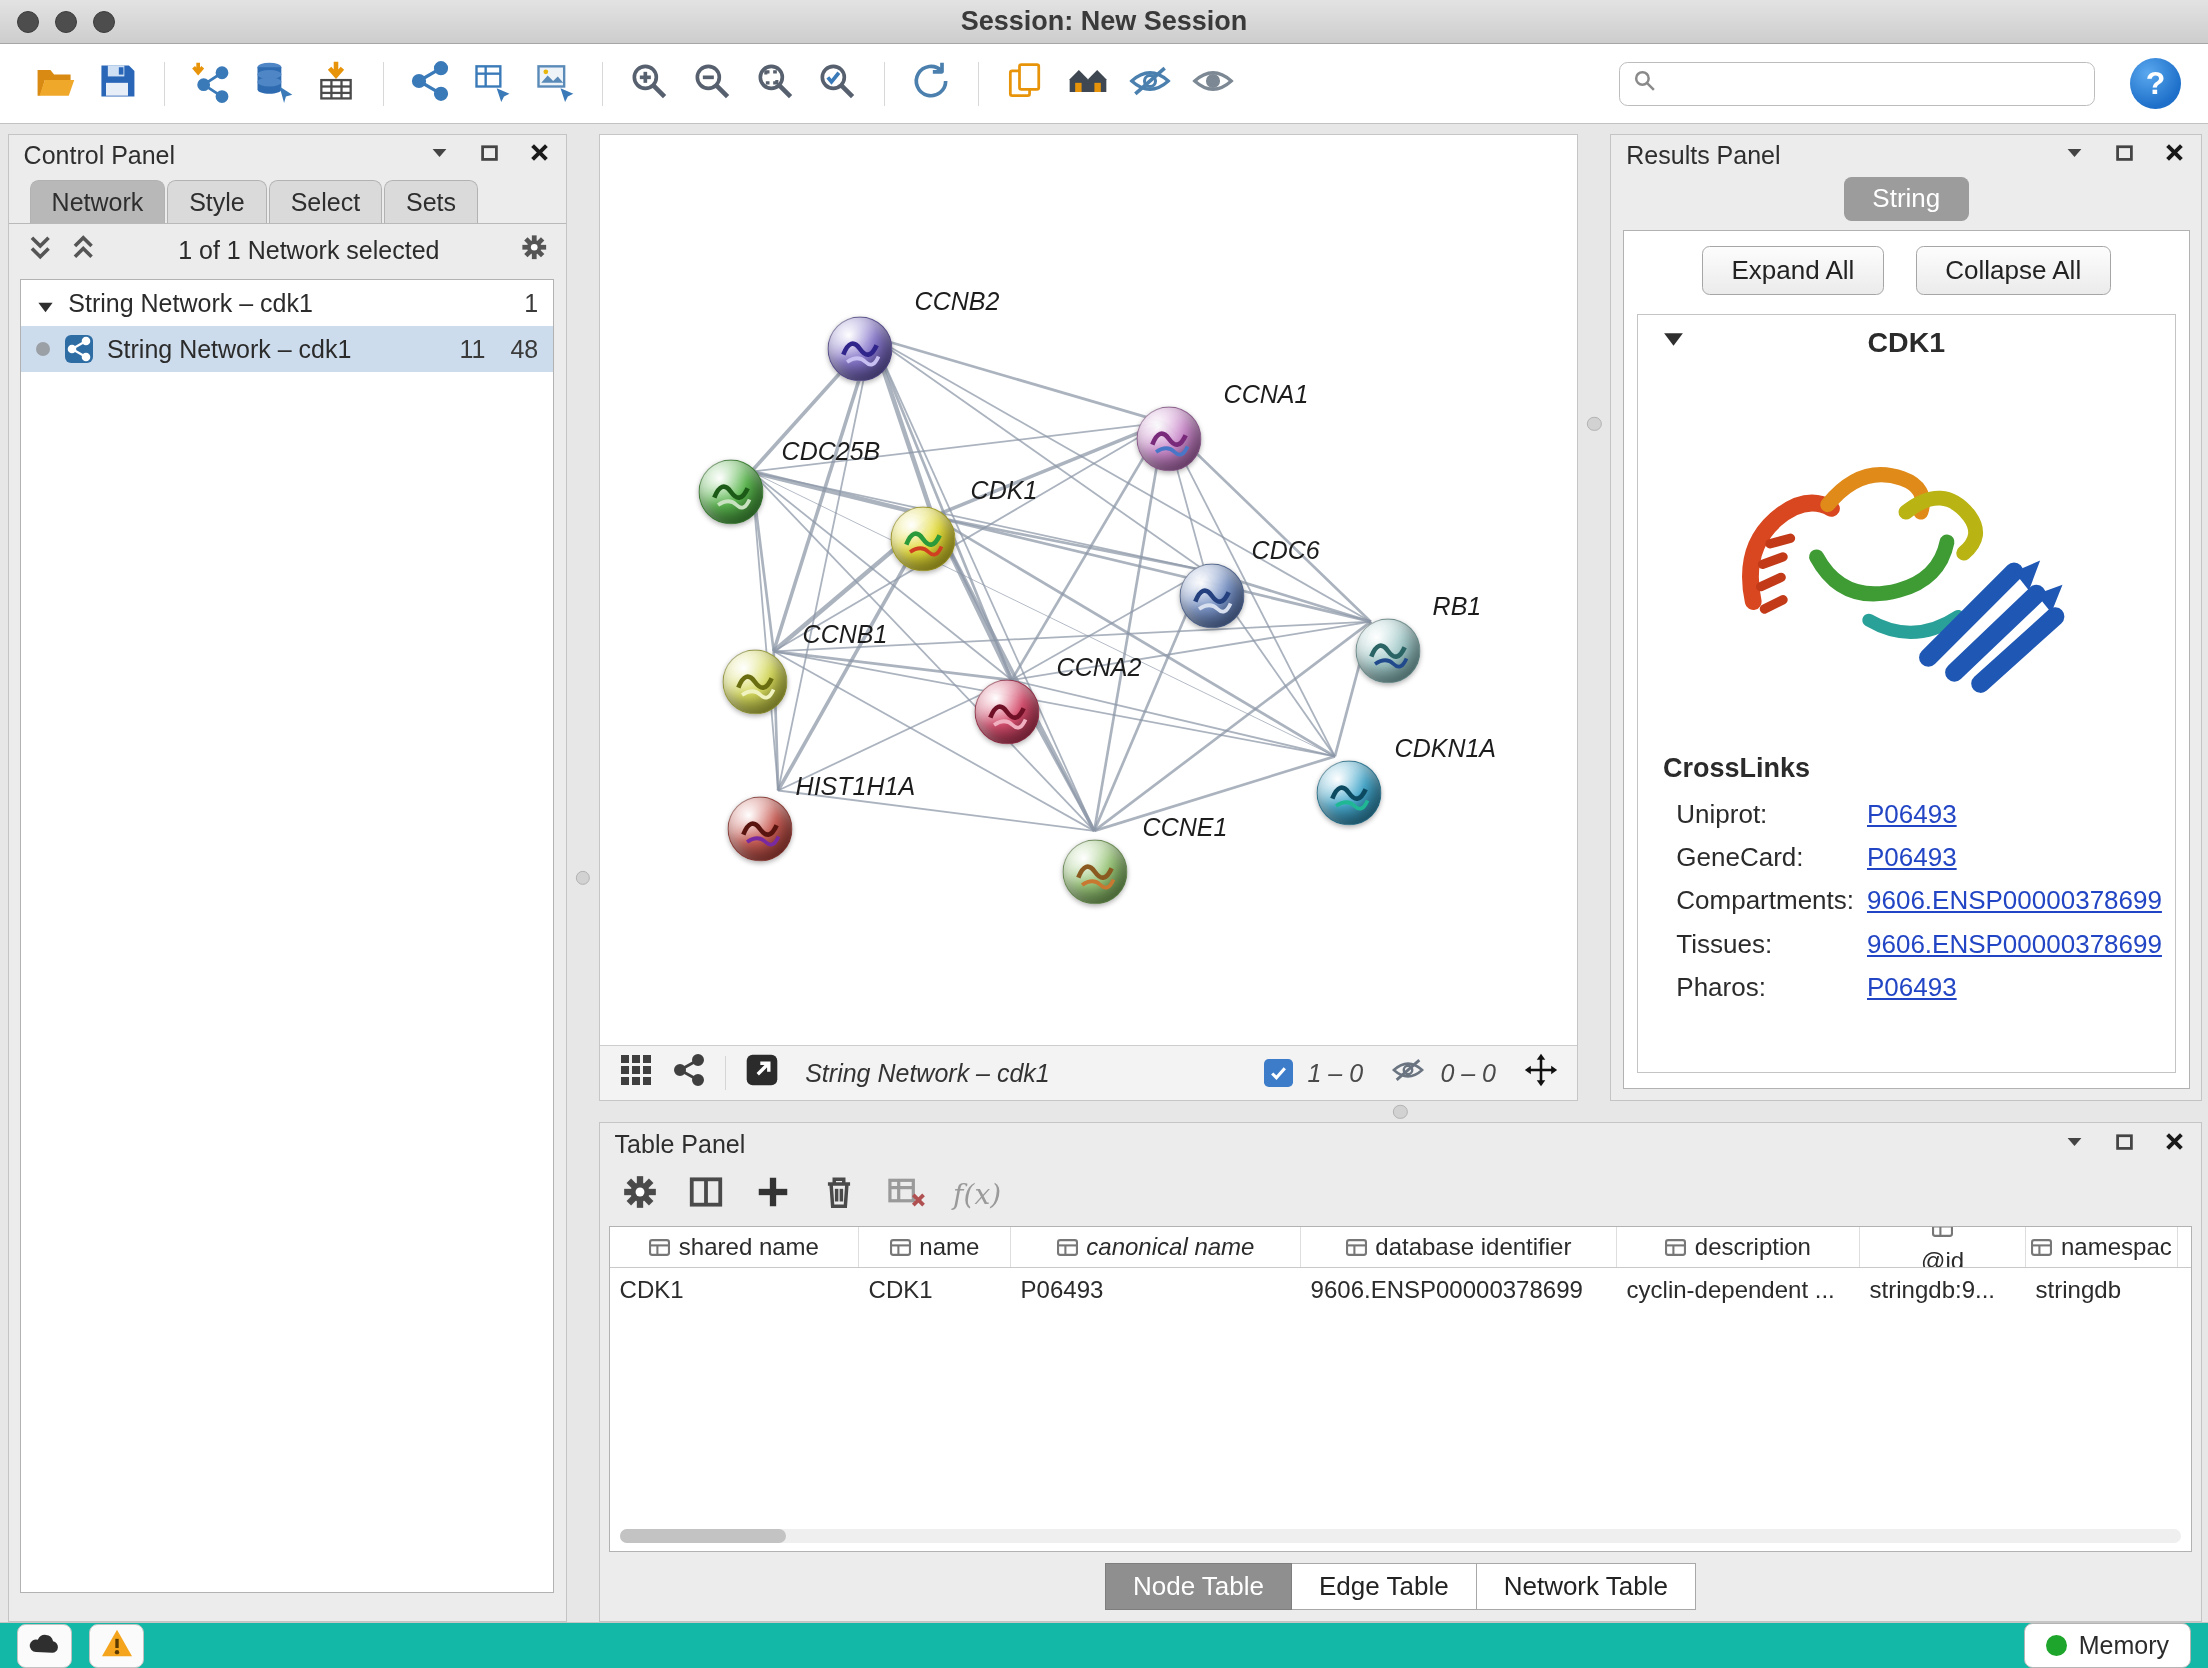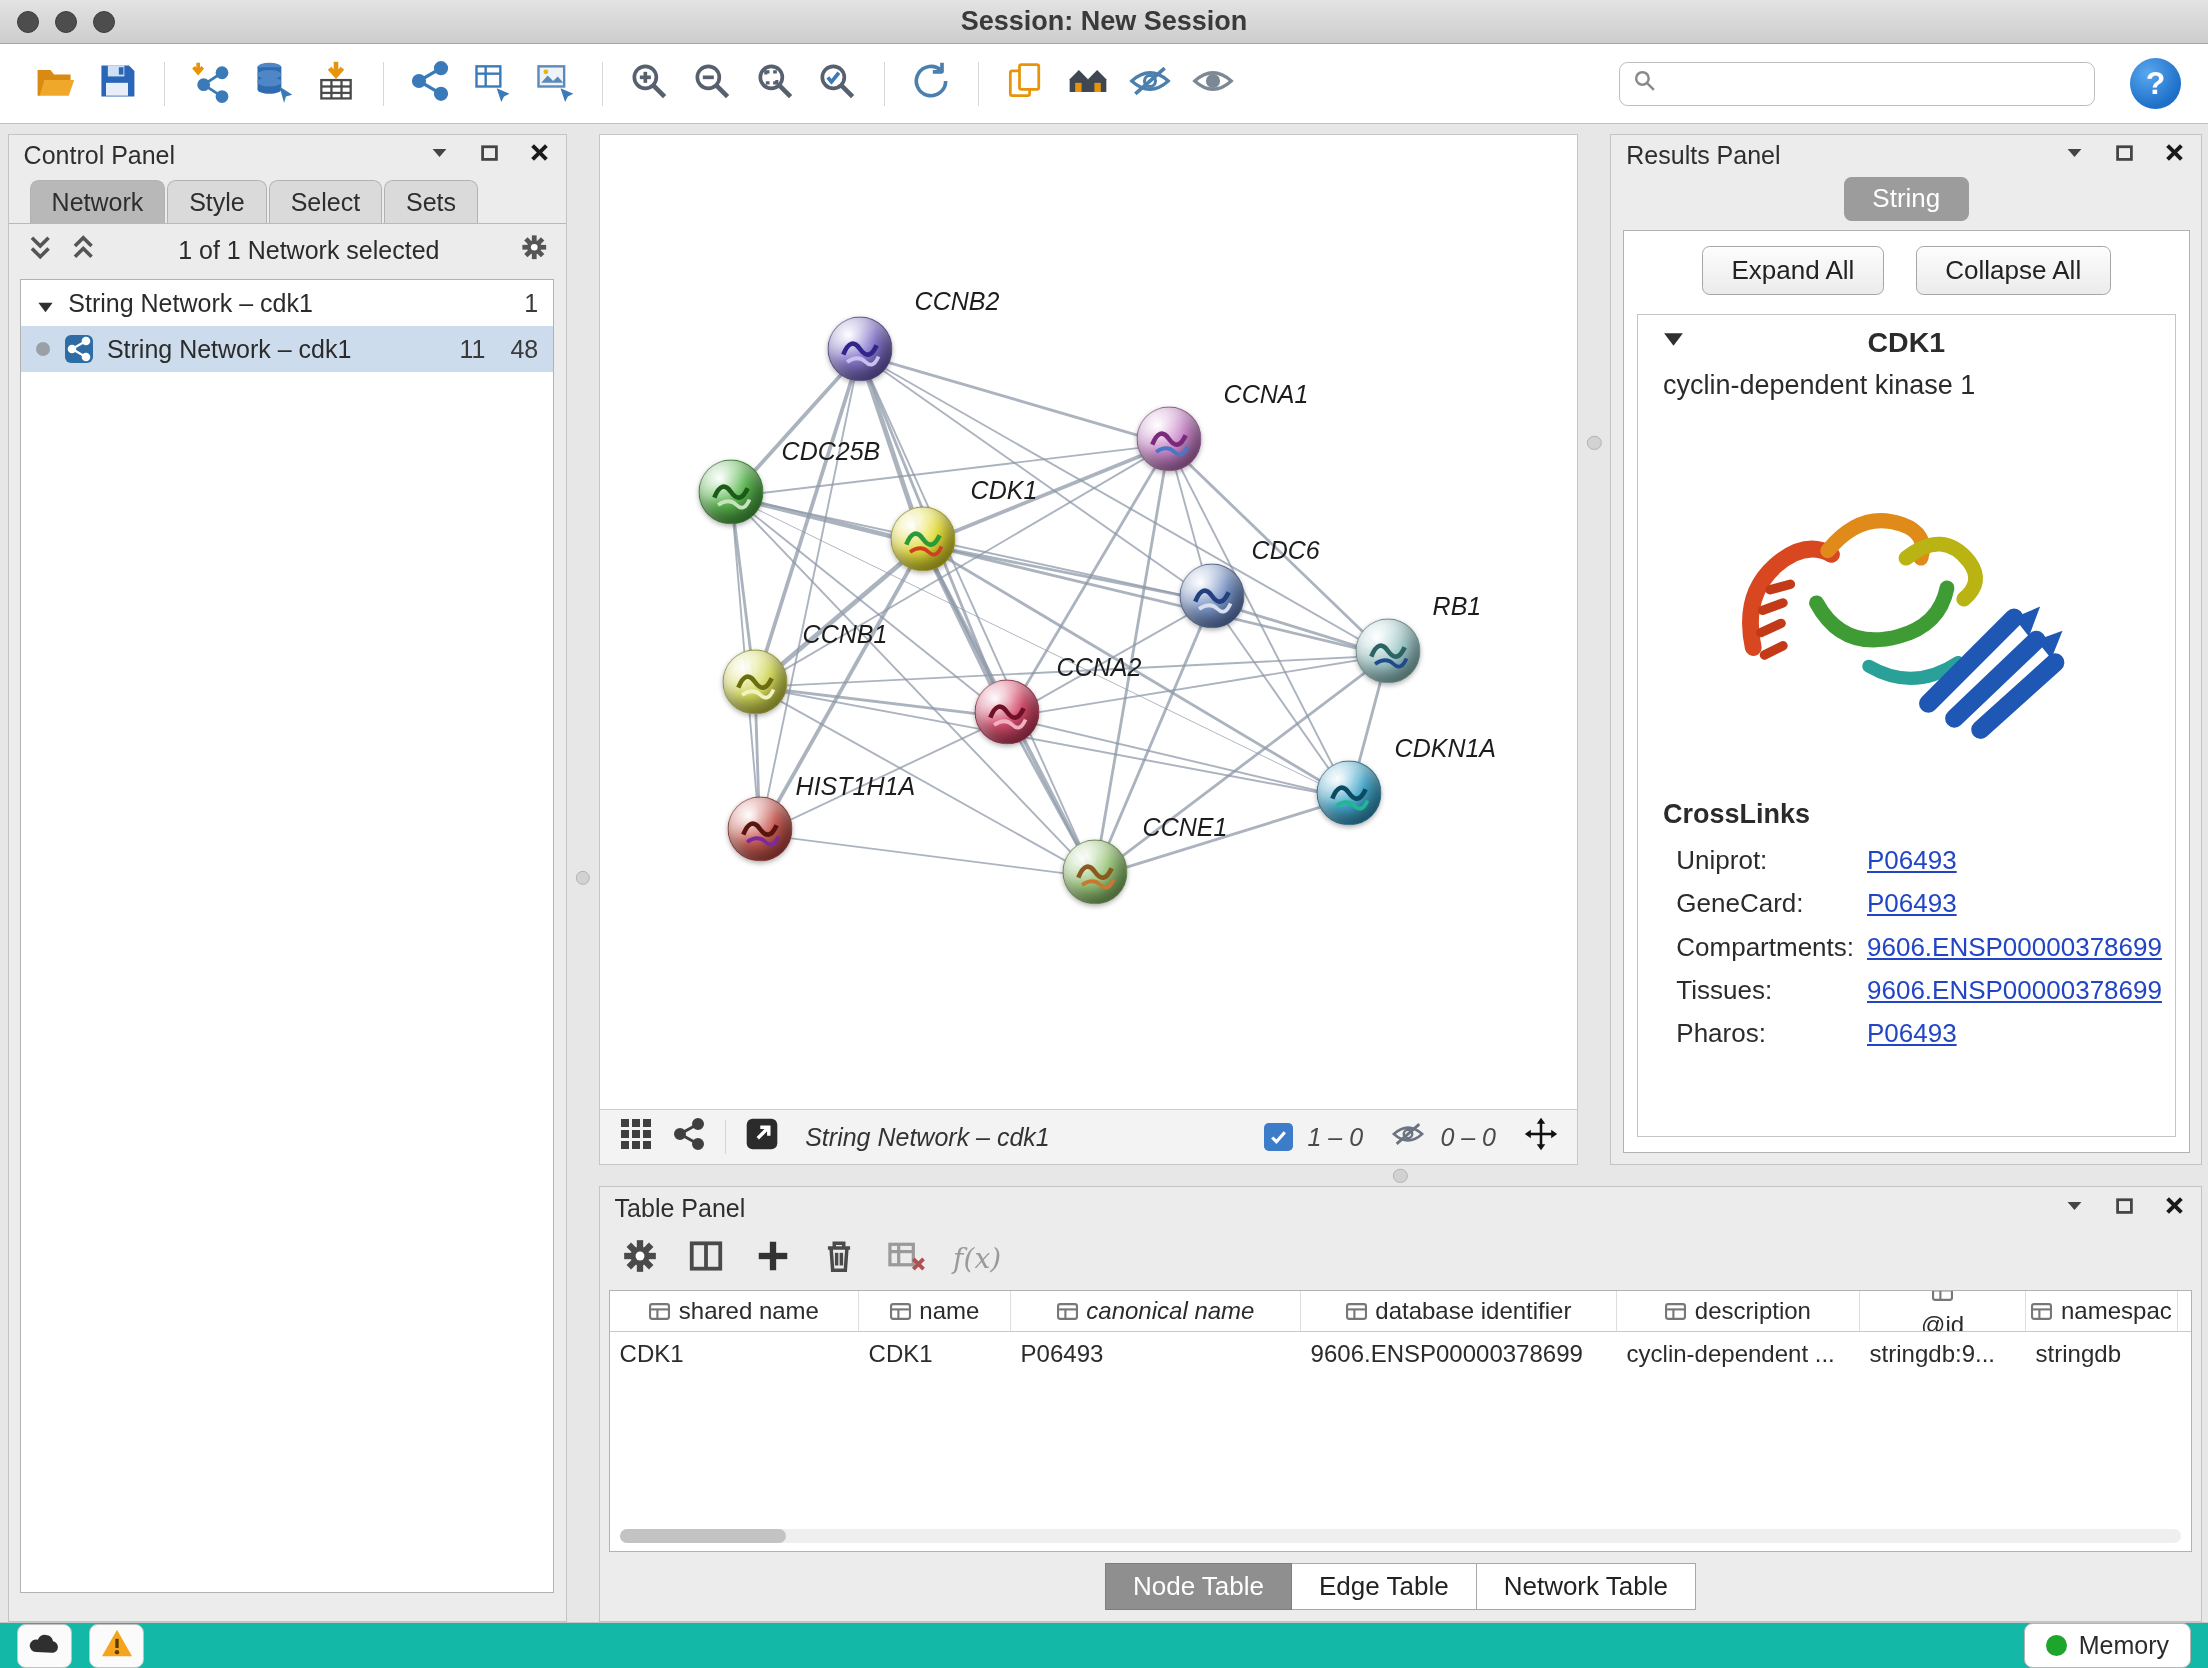--- a/index.html
+++ b/index.html
@@ -80,21 +80,21 @@
 .ps-title { flex:1; text-align:center; font-weight:bold; font-size:28.5px; margin-right:25px; }
 .ps-desc { padding:5.7px 25px 9.5px; font-size:27px; }
 .structure { display:flex; justify-content:center; padding:13.3px 0 5.7px; }
 .crosslinks { padding:15px 25px 9.5px; }
 .cl-title { font-weight:bold; font-size:27px; margin-bottom:15px; }
 .cl-row { display:flex; margin:12.4px 0; font-size:26px; align-items:baseline; }
 .cl-label { width:204px; padding-left:13.3px; flex:none; }
 .cl-value { color:#2145c4; text-decoration:underline; cursor:pointer; }
 
 
-.table-panel { height:436px; background:#ececec; border:1px solid #c4c4c4; display:flex; flex-direction:column; flex:none; }
+.table-panel { height:500px; background:#ececec; border:1px solid #c4c4c4; display:flex; flex-direction:column; flex:none; }
 .tp-toolbar { display:flex; align-items:center; gap:28.5px; padding:7.6px 21px 9.5px; flex:none; }
 .tp-toolbar svg { width:38px; height:38px; }
 .fx { font-family:"DejaVu Serif", serif; font-style:italic; font-size:28px; color:#9a9a9a; }
 .tp-table { margin:0 9.5px; background:#fff; border:1px solid #b2b2b2; flex:1; display:flex; flex-direction:column; min-height:0; position:relative; overflow:hidden; }
 .thead { display:flex; border-bottom:1px solid #c9c9c9; flex:none; }
 .th { display:flex; align-items:center; justify-content:center; gap:8.6px; height:40px; border-right:1px solid #dedede; font-size:24px; overflow:hidden; white-space:nowrap; flex:none; }
 .th svg { width:21px; height:19px; flex:none; }
 .trow { display:flex; }
 .td { padding:7.6px 3.8px 5.7px 9.5px; font-size:24px; overflow:hidden; white-space:nowrap; flex:none; }
 .hscroll { position:absolute; bottom:7.6px; left:9.5px; right:9.5px; height:14.3px; background:#efefef; border-radius:7.6px; }
@@ -563,21 +563,20 @@
               <button class="btn">Expand All</button>
               <button class="btn">Collapse All</button>
             </div>
             <div class="protein-section">
               <div class="ps-head">
                 <span><svg viewBox="0 0 16 16" width="25" height="25">
                       <path d="M2 4l6 8 6-8z" fill="#2f2f2f"></path>
                     </svg></span>
                 <span class="ps-title">CDK1</span>
               </div>
-              <div class="ps-desc">cyclin-dependent kinase 1</div>
               <div class="structure">
                 <svg viewBox="0 0 200 190" width="380" height="354">
                   <g fill="none" stroke-linecap="round" stroke-linejoin="round">
                     <path d="M18 120 q-6 -28 12 -44 q16 -14 30 -6" stroke="#d8471f" stroke-width="9"></path>
                     <path d="M24 124 l10 -5 M22 112 l11 -5 M23 100 l11 -4 M27 89 l11 -3" stroke="#c23a18" stroke-width="5"></path>
                     <path d="M58 68 q18 -22 40 -14 q14 5 10 18" stroke="#e08a1a" stroke-width="8"></path>
                     <path d="M100 72 q20 -16 34 2 q8 11 -3 20" stroke="#b9b414" stroke-width="8"></path>
                     <path d="M52 96 q14 26 44 18 q22 -6 26 -26" stroke="#3f9c35" stroke-width="8"></path>
                     <path d="M80 130 q24 14 48 -2" stroke="#2aa198" stroke-width="7"></path>
                     <path d="M112 150 L158 104 M126 158 L170 116 M140 164 L180 128" stroke="#1f57b4" stroke-width="10"></path>

